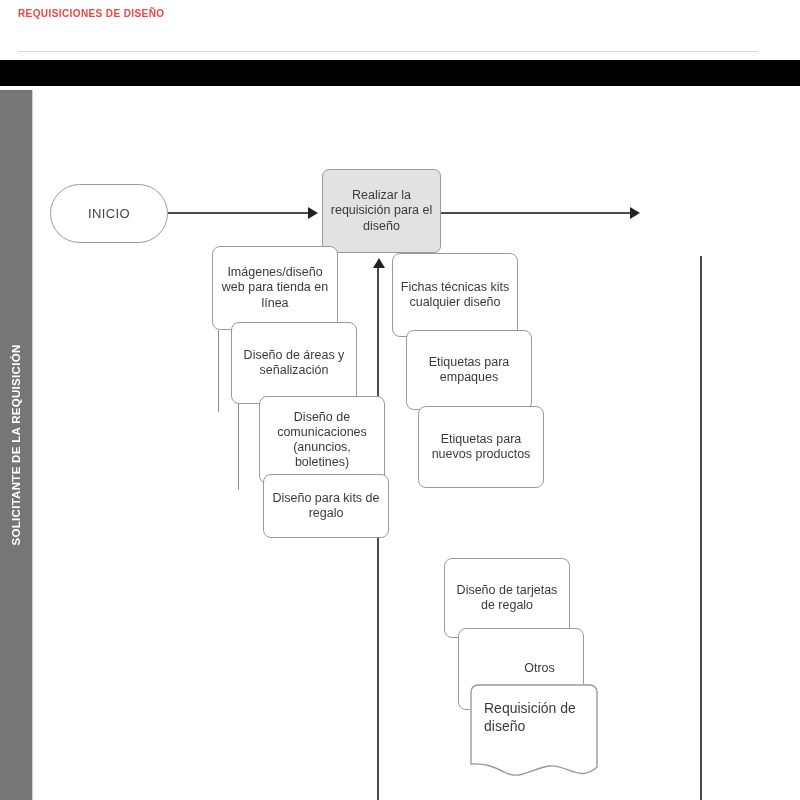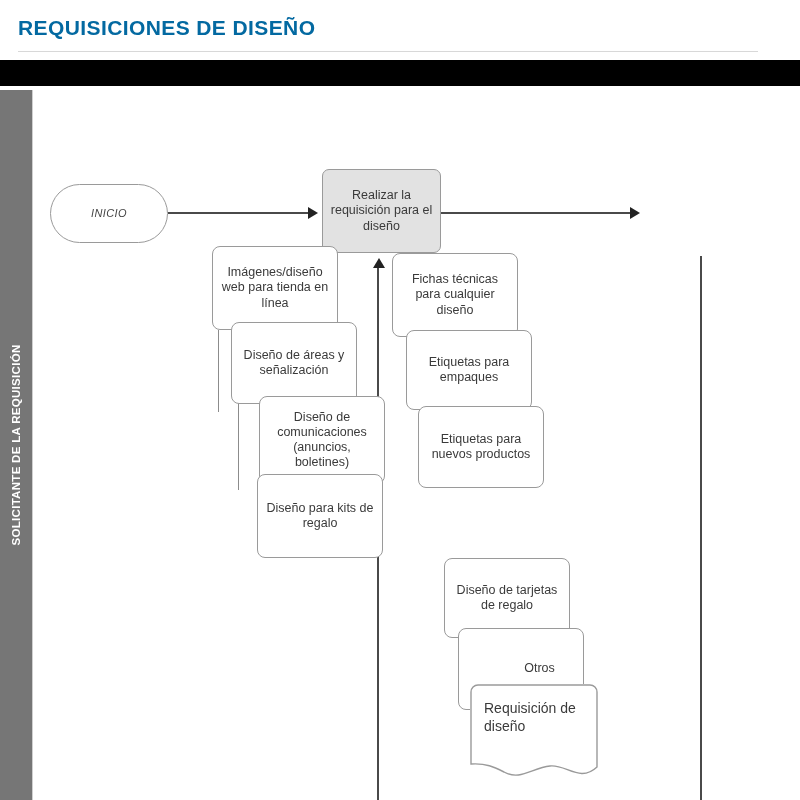--- a/index.html
+++ b/index.html
@@ -22,25 +22,25 @@
   .header {
     position: absolute;
     left: 0; top: 0;
     width: 800px;
     height: 60px;
     background: #ffffff;
   }
   .header-title {
     position: absolute;
     left: 18px;
-    top: 16px;
-    font-size: 21px;
+    top: 8px;
+    font-size: 10px;
     font-weight: bold;
     letter-spacing: 0.4px;
-    color: #0369a1;
+    color: #ef4444;
     white-space: nowrap;
   }
   .header-rule {
     position: absolute;
     left: 18px;
     top: 51px;
     width: 740px;
     height: 1px;
     background: #d8d8d8;
   }
@@ -95,24 +95,23 @@
     text-align: center;
     color: #3a3a3a;
     font-size: 12.5px;
     line-height: 1.22;
     padding: 4px 7px;
   }
   .node-start {
     background: #ffffff;
     border: 1px solid #9a9a9a;
     border-radius: 40px;
-    font-size: 11px;
+    font-size: 13px;
     color: #444;
     letter-spacing: 0.4px;
-    font-style: italic;
   }
   .node-process {
     background: #e2e2e2;
     border: 1px solid #9a9a9a;
     border-radius: 7px;
   }
   .node-card {
     background: #ffffff;
     border: 1px solid #9a9a9a;
     border-radius: 8px;
@@ -211,26 +210,26 @@
   </div>
 
   <div class="node node-card" style="left:231px; top:322px; width:126px; height:82px; z-index:5;">
     <span>Diseño de áreas y señalización</span>
   </div>
 
   <div class="node node-card" style="left:259px; top:396px; width:126px; height:88px; z-index:6;">
     <span>Diseño de comunicaciones (anuncios, boletines)</span>
   </div>
 
-  <div class="node node-card" style="left:257px; top:474px; width:126px; height:84px; z-index:7;">
+  <div class="node node-card" style="left:263px; top:474px; width:126px; height:64px; z-index:7;">
     <span>Diseño para kits de regalo</span>
   </div>
 
   <div class="node node-card" style="left:392px; top:253px; width:126px; height:84px; z-index:4;">
-    <span>Fichas técnicas para cualquier diseño</span>
+    <span>Fichas técnicas kits cualquier diseño</span>
   </div>
 
   <div class="node node-card" style="left:406px; top:330px; width:126px; height:80px; z-index:5;">
     <span>Etiquetas para empaques</span>
   </div>
 
   <div class="node node-card" style="left:418px; top:406px; width:126px; height:82px; z-index:6;">
     <span>Etiquetas para nuevos productos</span>
   </div>
 

